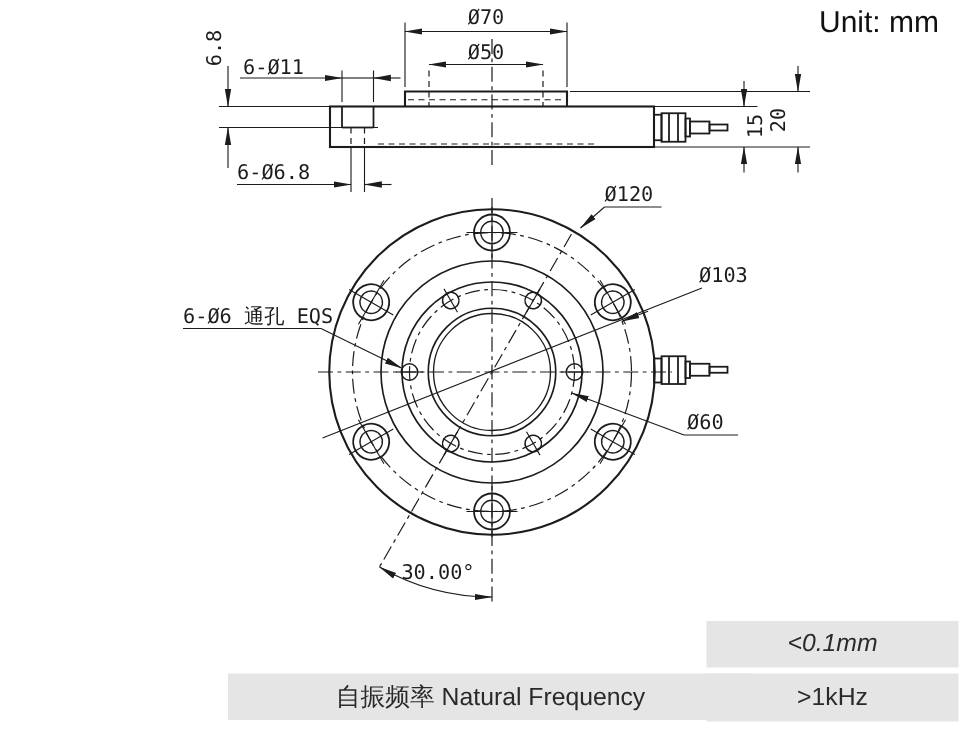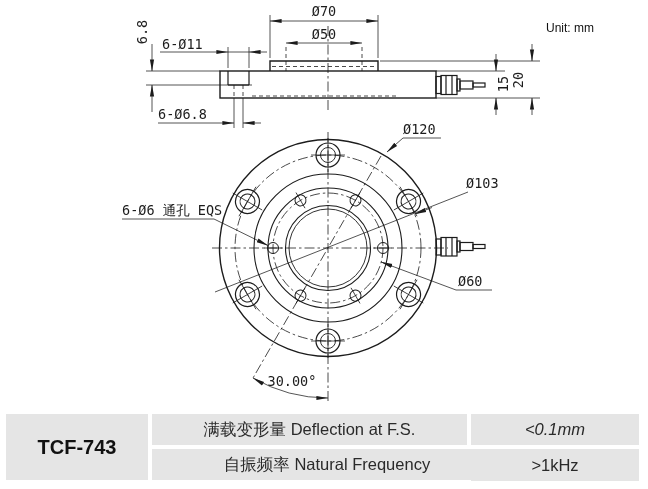--- a/index.html
+++ b/index.html
@@ -1,18 +1,18 @@
 <!DOCTYPE html>
 <html><head>
 <meta charset="utf-8">
 <style>
   html,body{margin:0;padding:0;background:#ffffff;}
   .canvas{position:relative;width:648px;height:489px;background:#ffffff;overflow:hidden;
           font-family:"Liberation Sans",sans-serif;}
-  .unit{position:absolute;left:546px;top:21px;font-size:12px;color:#111;}
+  .unit{position:absolute;left:546px;top:4px;font-size:20px;color:#111;}
   svg text{font-family:"DejaVu Sans Mono",monospace;font-size:13.5px;fill:#1c1c1c;}
   
   .spec-table{position:absolute;left:0;top:412px;width:648px;height:70px;font-size:16.5px;color:#2a2a2a;}
   .cell{position:absolute;background:#e5e5e5;display:flex;align-items:center;justify-content:center;}
   .model-cell{left:6px;top:2px;width:142px;height:66px;font-weight:bold;font-size:20px;color:#111;}
   .label-cell-1{left:152px;top:2px;width:315px;height:31px;}
   .label-cell-2{left:152px;top:37px;width:350px;height:31px;}
   .value-cell-1{left:471px;top:2px;width:168px;height:31px;font-style:italic;}
   .value-cell-2{left:471px;top:37px;width:168px;height:32px;}
 </style>
@@ -173,20 +173,18 @@
       <text x="403" y="134">Ø120</text>
       <text x="466" y="188">Ø103</text>
       <text x="458" y="286">Ø60</text>
       <text x="122" y="215">6-Ø6 通孔 EQS</text>
       <text x="292" y="386" text-anchor="middle">30.00°</text>
     </g>
   </svg>
 
   
   <div class="spec-table">
-    <div class="cell model-cell">TCF-743</div>
-    <div class="cell label-cell-1">满载变形量 Deflection at F.S.</div>
     <div class="cell value-cell-1">&lt;0.1mm</div>
     <div class="cell label-cell-2">自振频率 Natural Frequency</div>
     <div class="cell value-cell-2">&gt;1kHz</div>
   </div>
 
 </div>
 
 </body></html>

